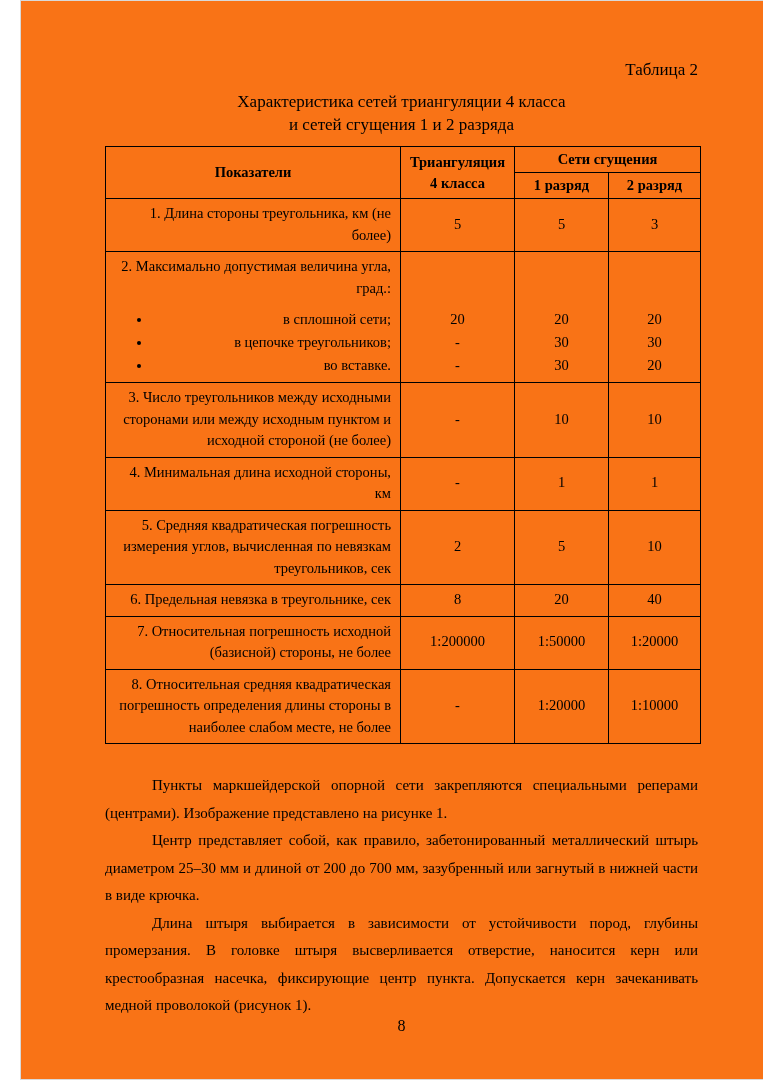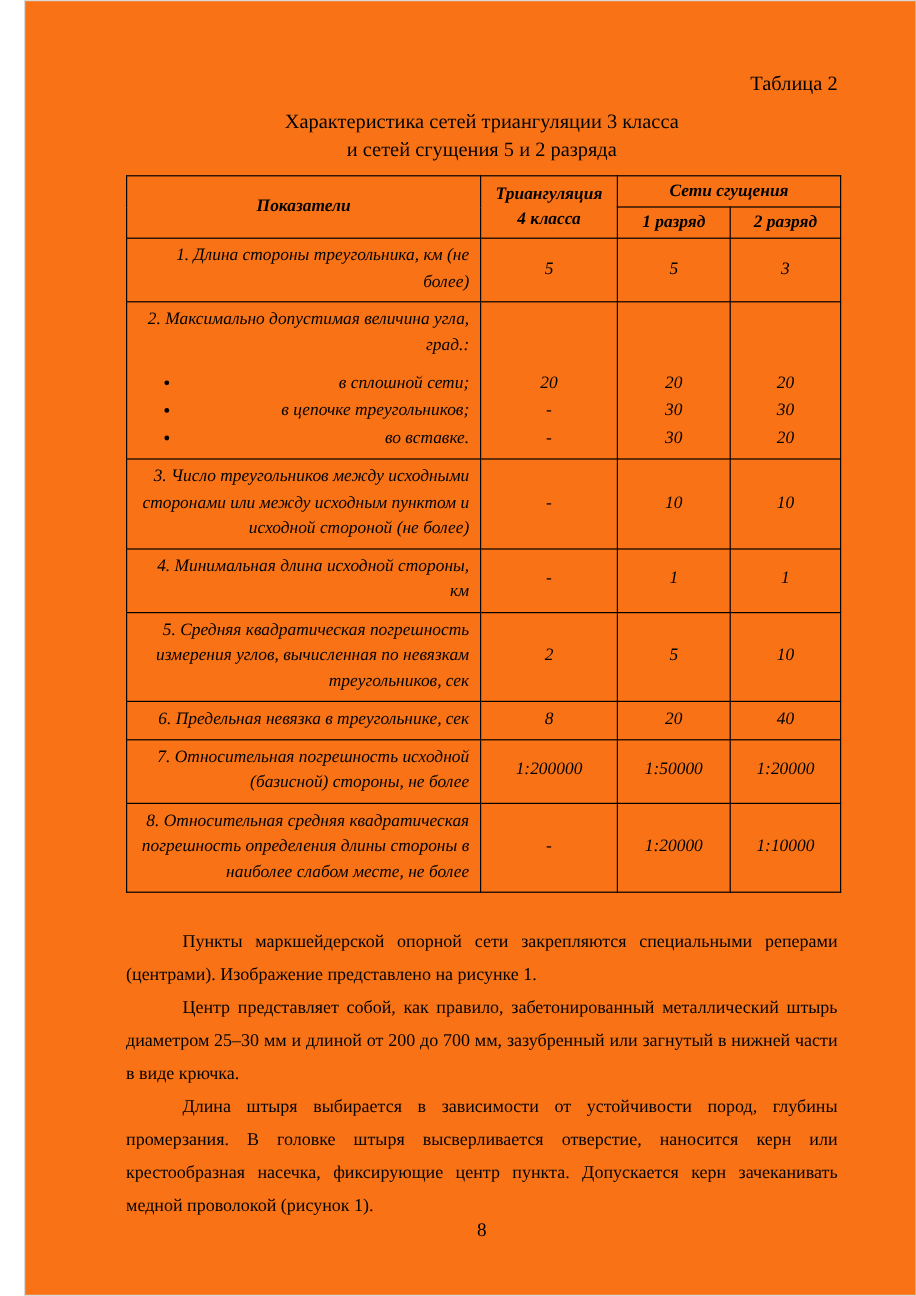--- a/index.html
+++ b/index.html
@@ -29,21 +29,20 @@
     text-align: center;
     font-size: 17px;
     line-height: 23px;
     margin-bottom: 10px;
   }
   table.data {
     border-collapse: collapse;
     width: 595px;
     table-layout: fixed;
     font-size: 14.5px;
-    font-style: italic;
   }
   table.data col.c1 { width: 295px; }
   table.data col.c2 { width: 114px; }
   table.data col.c3 { width: 94px; }
   table.data col.c4 { width: 92px; }
   .data th, .data td { border: 1px solid #000; }
   .data th {
     font-weight: bold;
     text-align: center;
     vertical-align: middle;
@@ -82,22 +81,22 @@
   }
 </style>
 </head>
 <body>
 
 <div class="page">
 
   <div class="caption">Таблица 2</div>
 
   <div class="title">
-    <div>Характеристика сетей триангуляции 3 класса</div>
-    <div>и сетей сгущения 5 и 2 разряда</div>
+    <div>Характеристика сетей триангуляции 4 класса</div>
+    <div>и сетей сгущения 1 и 2 разряда</div>
   </div>
 
   <table class="data">
     <colgroup>
         <col class="c1">
         <col class="c2">
         <col class="c3">
         <col class="c4">
       </colgroup>
     <thead>

